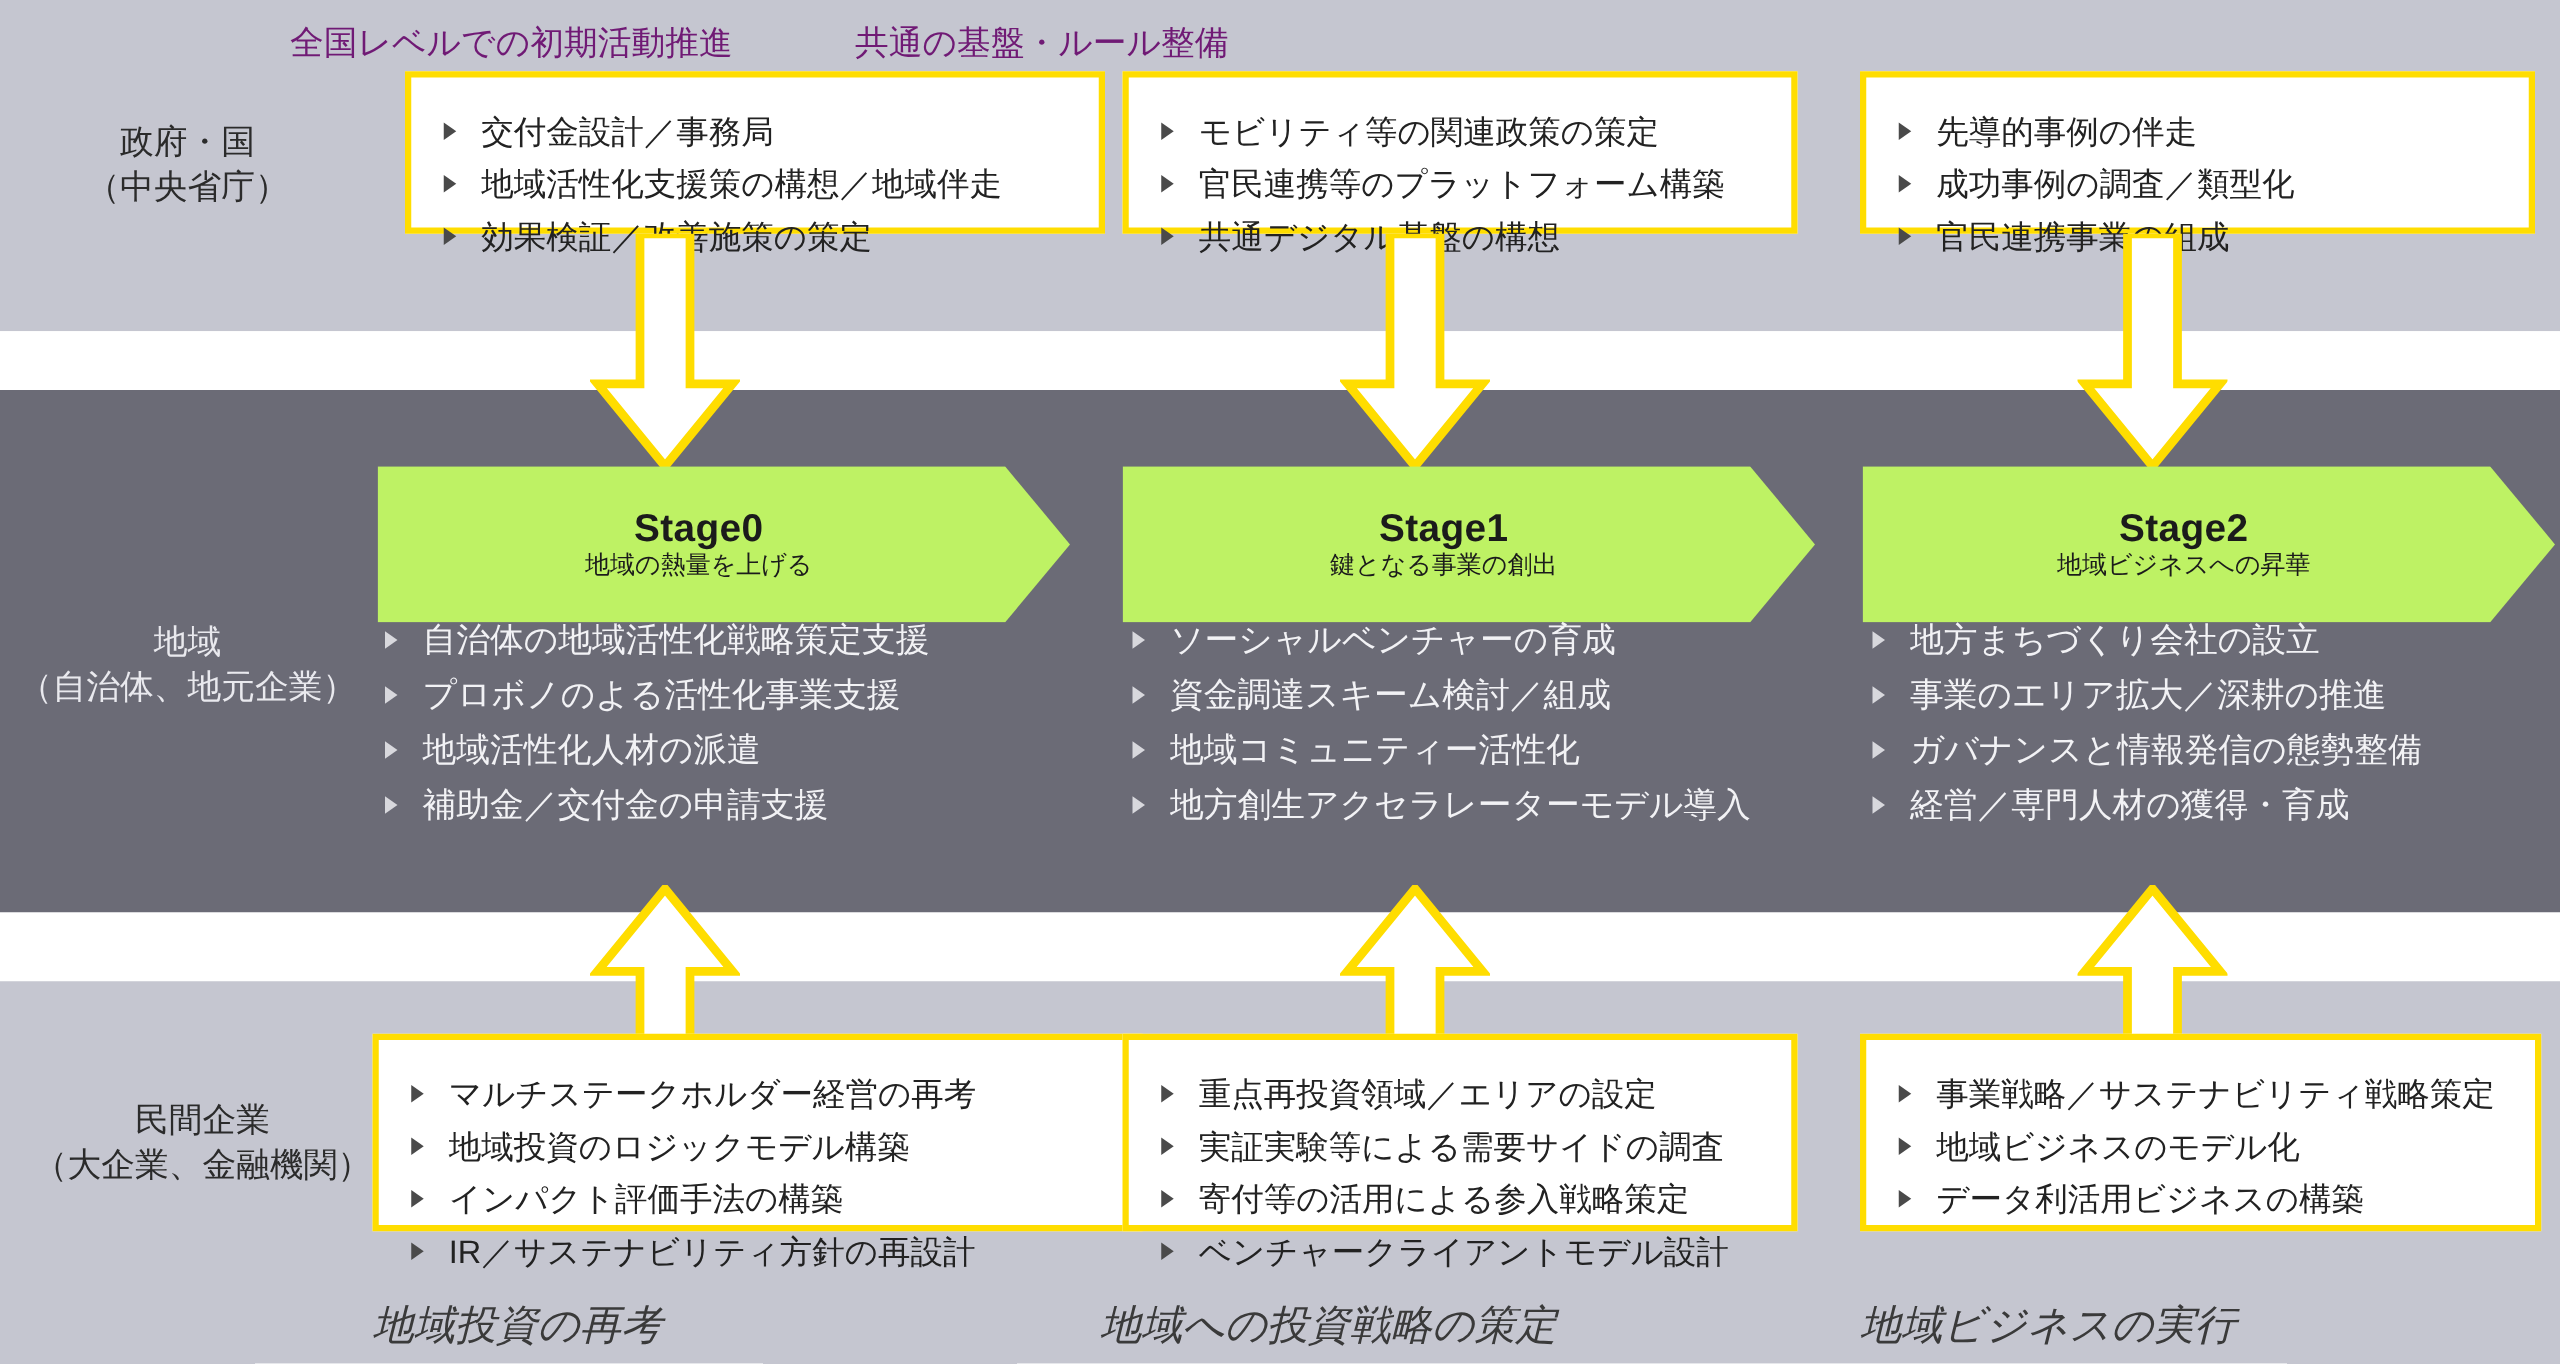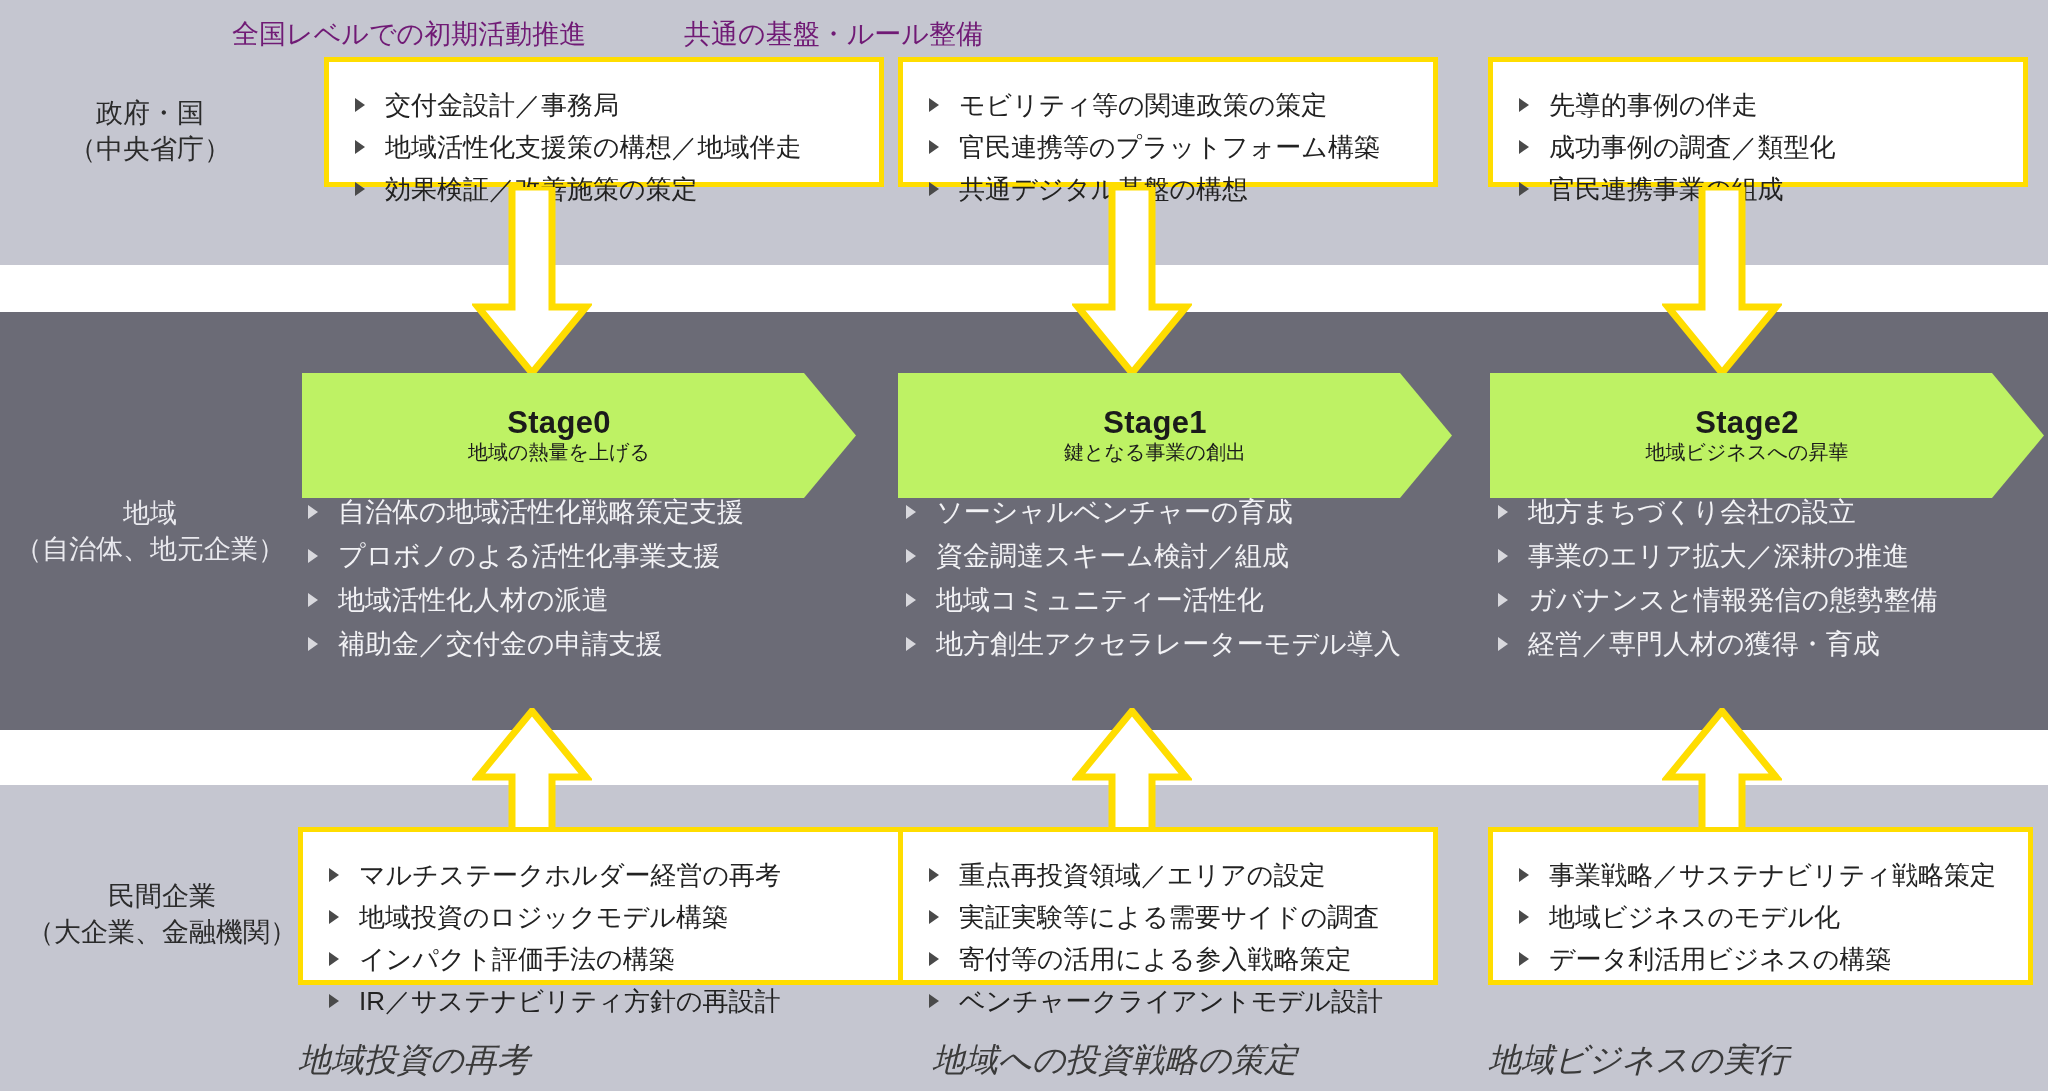--- a/index.html
+++ b/index.html
@@ -291,16 +291,16 @@
 
   <div class="card card-priv" style="left:1488px;width:545px;">
     <ul class="bullets">
       <li><span class="tri"></span><span>事業戦略／サステナビリティ戦略策定</span></li>
       <li><span class="tri"></span><span>地域ビジネスのモデル化</span></li>
       <li><span class="tri"></span><span>データ利活用ビジネスの構築</span></li>
     </ul>
   </div>
 
   <div class="colfoot" style="left:298px;width:560px;">地域投資の再考</div>
-  <div class="colfoot" style="left:932px;width:540px;">地域への投資戦略の策定</div>
+  <div class="colfoot" style="left:880px;width:540px;">地域への投資戦略の策定</div>
   <div class="colfoot" style="left:1488px;width:545px;">地域ビジネスの実行</div>
 
 </div>
 
 </body></html>

